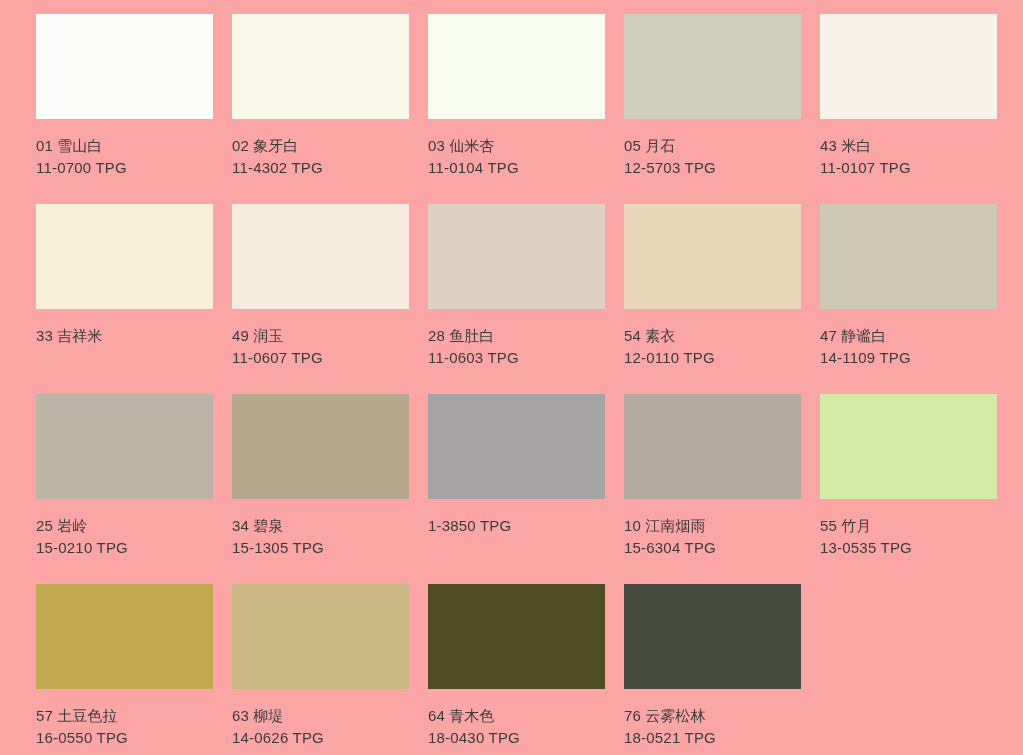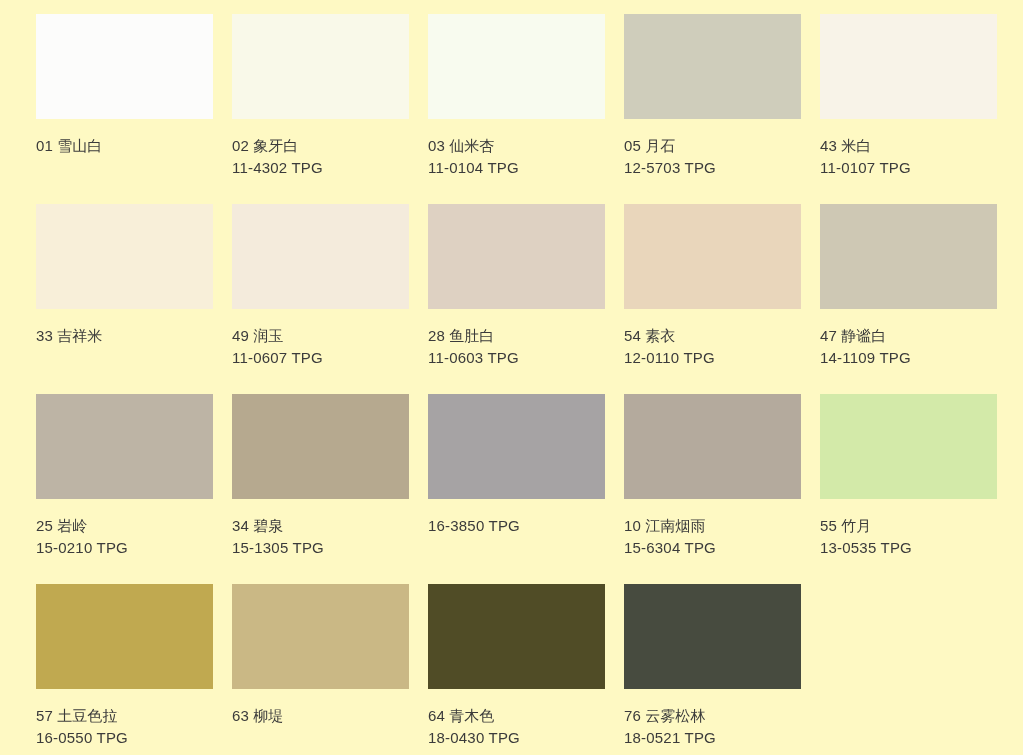--- a/index.html
+++ b/index.html
@@ -12,21 +12,21 @@
 
   body {
     background: #e7e6e4;
     font-family: "Liberation Sans", "DejaVu Sans", sans-serif;
     -webkit-font-smoothing: antialiased;
   }
 
   #palette-page {
     width: 1023px;
     height: 755px;
-    background: #fef9c3;
+    background: #fca5a5;
     position: relative;
   }
 
   #swatch-grid {
     display: grid;
     grid-template-columns: repeat(5, 177px);
     column-gap: 19px;
     row-gap: 0;
     padding: 14px 0 0 36px;
   }
@@ -62,20 +62,21 @@
 </style>
 </head>
 <body>
 
 <div id="palette-page">
   <div id="swatch-grid">
       <div class="swatch-card">
         <span class="swatch-chip" style="background: rgb(252, 252, 251);"></span>
         <div class="swatch-caption">
           <span class="swatch-name">01 雪山白</span>
+          <span class="swatch-code">11-0700 TPG</span>
         </div>
       </div>
       <div class="swatch-card">
         <span class="swatch-chip" style="background: rgb(249, 249, 233);"></span>
         <div class="swatch-caption">
           <span class="swatch-name">02 象牙白</span>
           <span class="swatch-code">11-4302 TPG</span>
         </div>
       </div>
       <div class="swatch-card">
@@ -143,21 +144,21 @@
       <div class="swatch-card">
         <span class="swatch-chip" style="background: rgb(182, 169, 143);"></span>
         <div class="swatch-caption">
           <span class="swatch-name">34 碧泉</span>
           <span class="swatch-code">15-1305 TPG</span>
         </div>
       </div>
       <div class="swatch-card">
         <span class="swatch-chip" style="background: rgb(166, 163, 164);"></span>
         <div class="swatch-caption">
-          <span class="swatch-code">16-3850 TPG</span>
+          <span class="swatch-code">1-3850 TPG</span>
         </div>
       </div>
       <div class="swatch-card">
         <span class="swatch-chip" style="background: rgb(180, 170, 157);"></span>
         <div class="swatch-caption">
           <span class="swatch-name">10 江南烟雨</span>
           <span class="swatch-code">15-6304 TPG</span>
         </div>
       </div>
       <div class="swatch-card">
@@ -171,20 +172,21 @@
         <span class="swatch-chip" style="background: rgb(192, 169, 80);"></span>
         <div class="swatch-caption">
           <span class="swatch-name">57 土豆色拉</span>
           <span class="swatch-code">16-0550 TPG</span>
         </div>
       </div>
       <div class="swatch-card">
         <span class="swatch-chip" style="background: rgb(202, 184, 133);"></span>
         <div class="swatch-caption">
           <span class="swatch-name">63 柳堤</span>
+          <span class="swatch-code">14-0626 TPG</span>
         </div>
       </div>
       <div class="swatch-card">
         <span class="swatch-chip" style="background: rgb(80, 76, 38);"></span>
         <div class="swatch-caption">
           <span class="swatch-name">64 青木色</span>
           <span class="swatch-code">18-0430 TPG</span>
         </div>
       </div>
       <div class="swatch-card">

